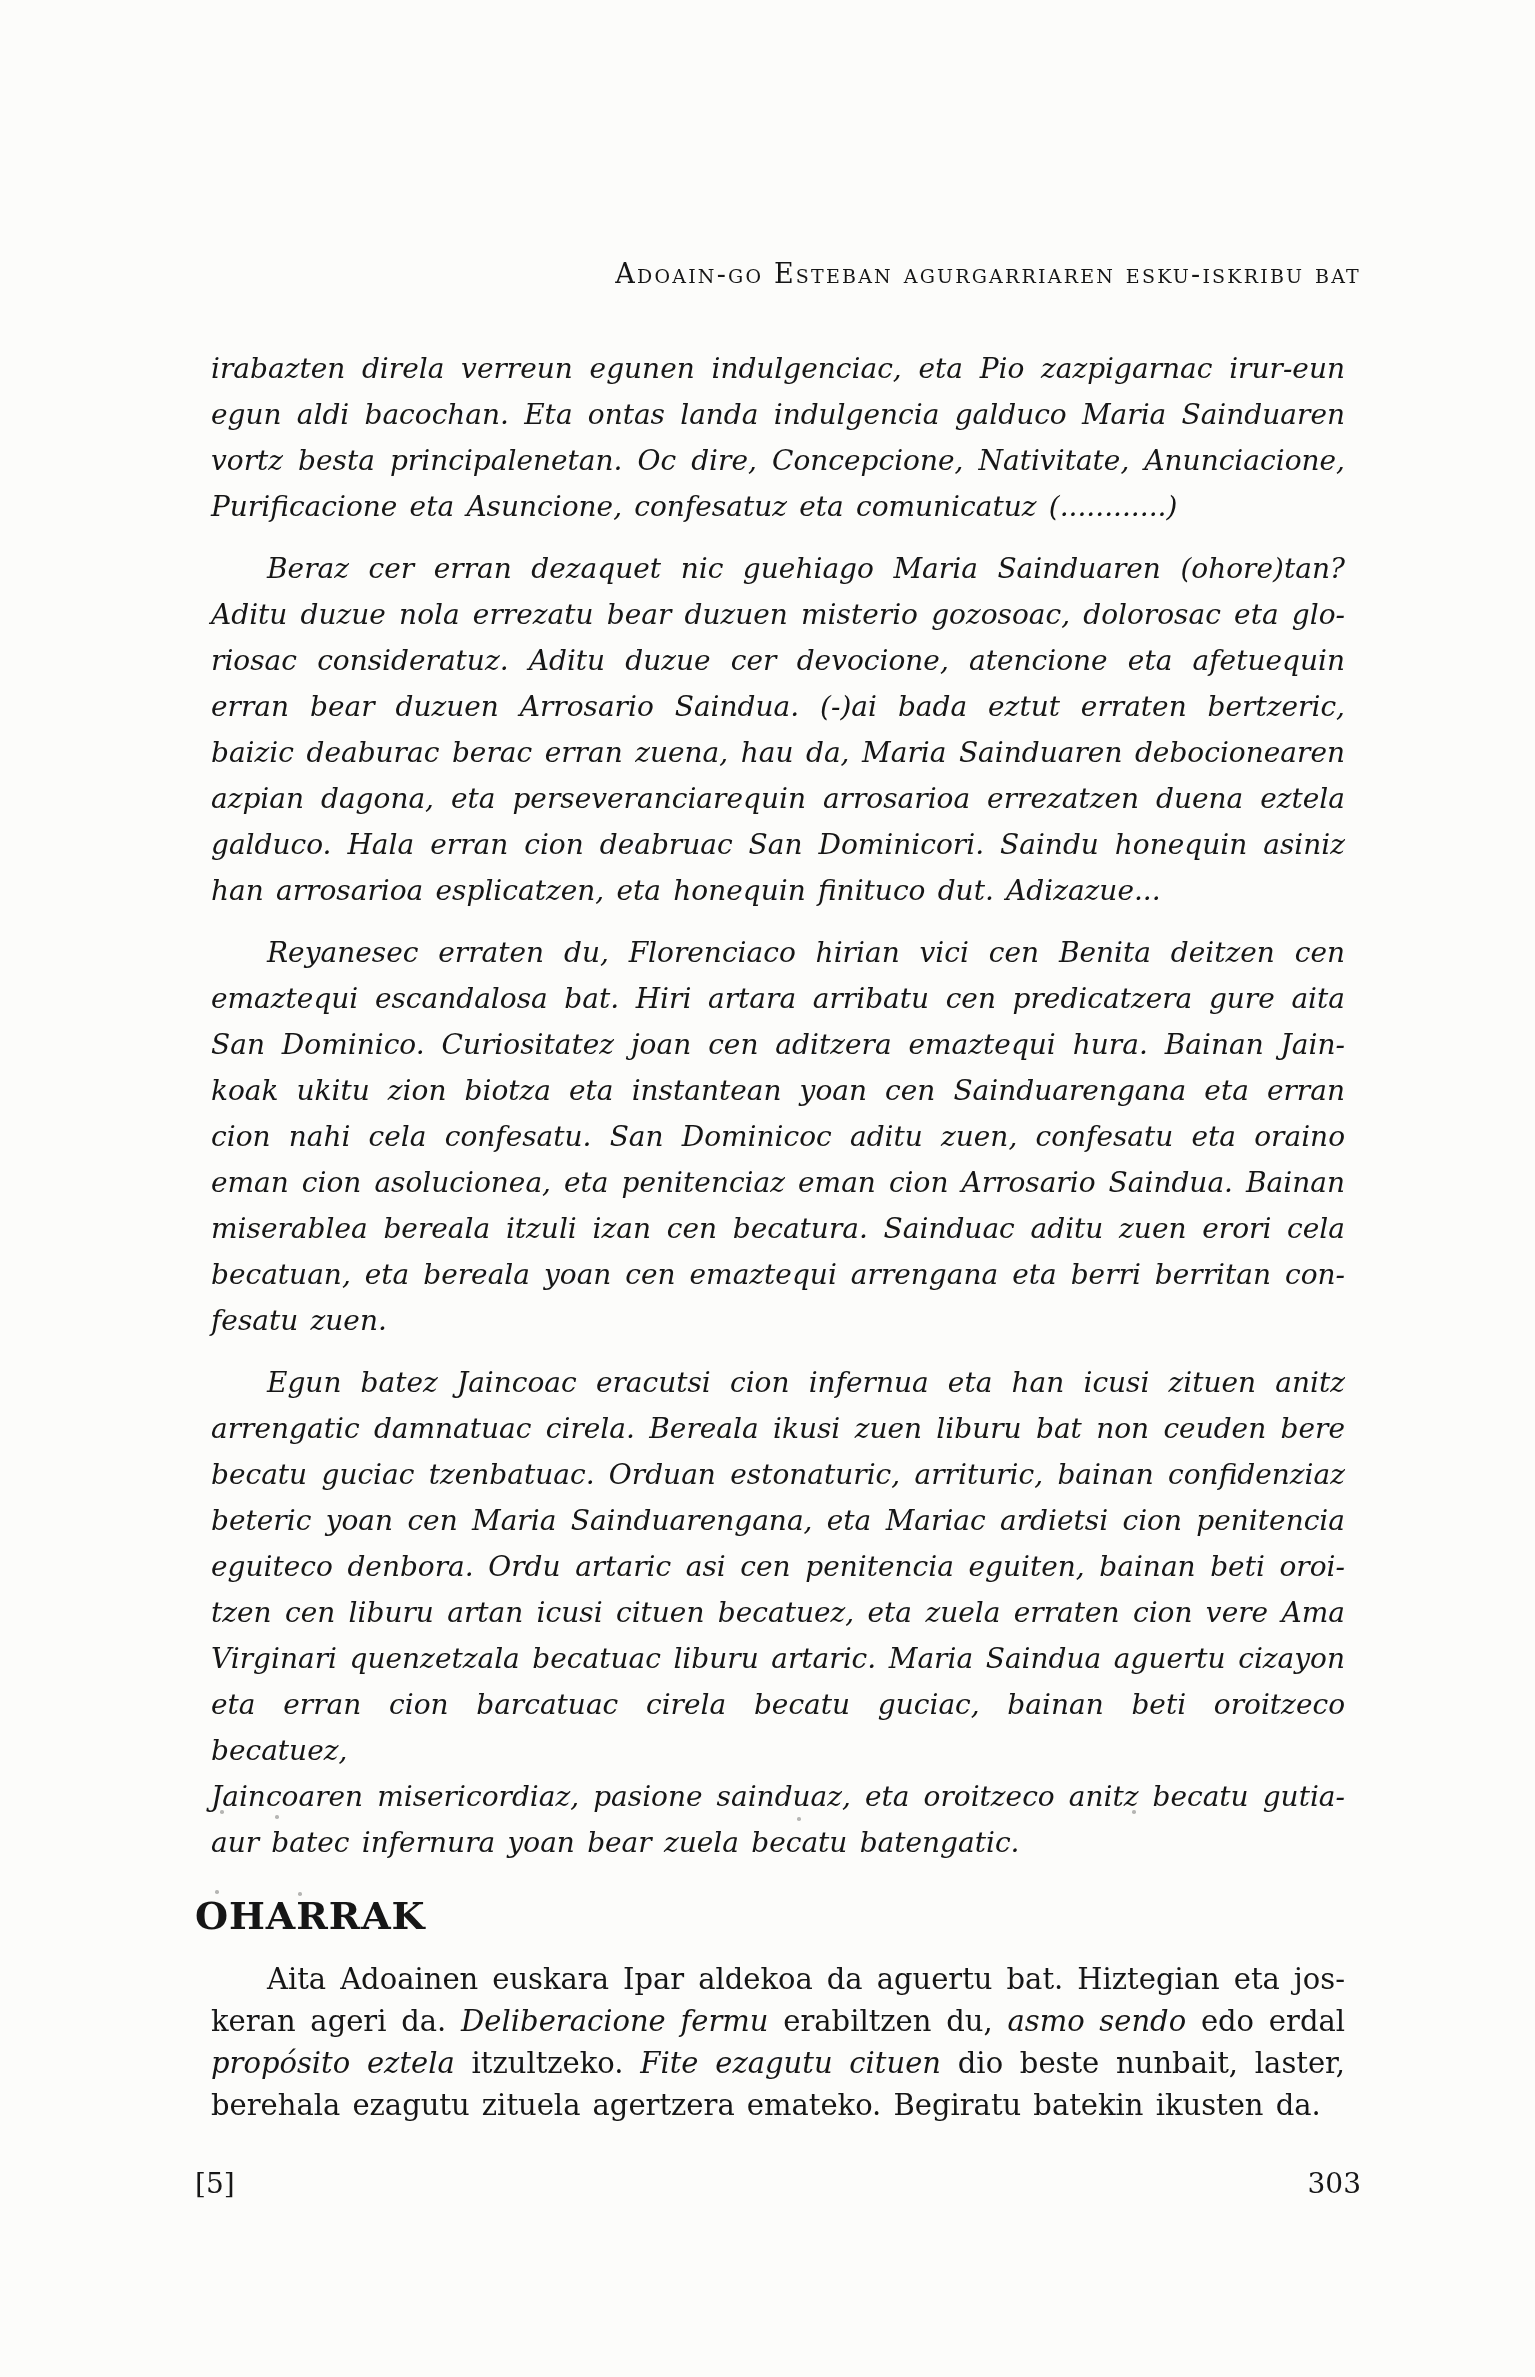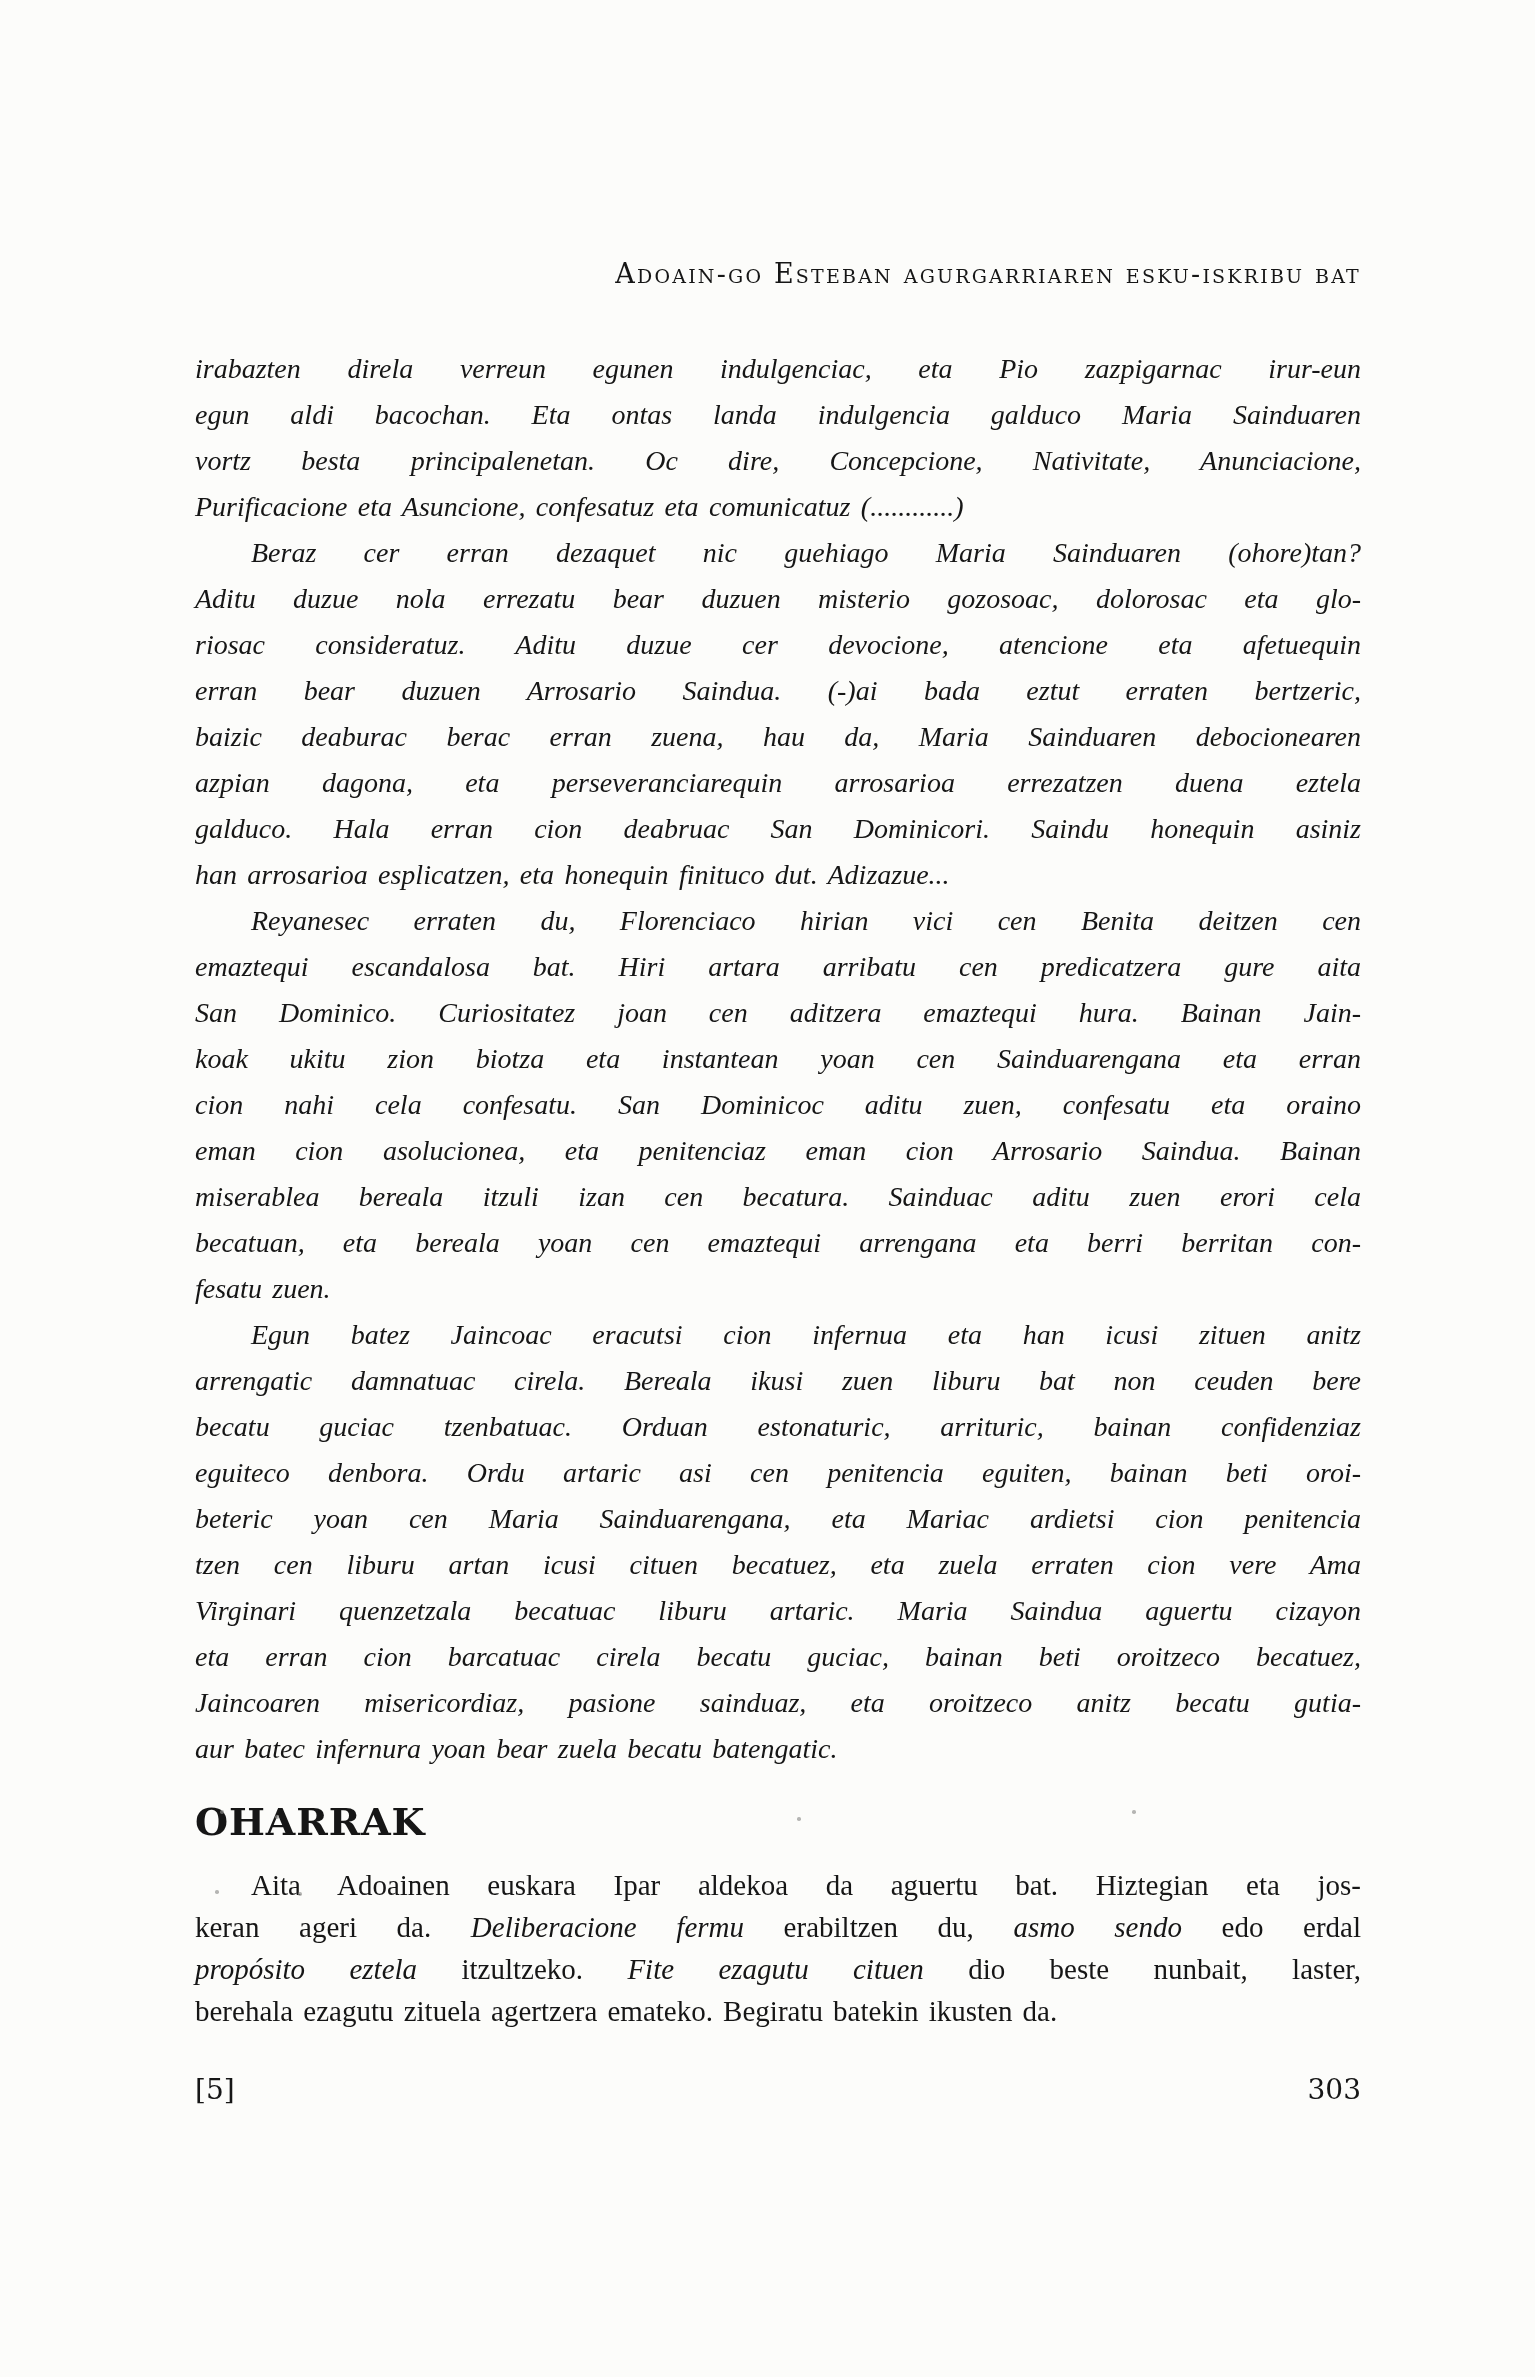--- a/index.html
+++ b/index.html
@@ -21,21 +21,21 @@
     line-height:39px;
     white-space:nowrap;
   }
   .main{
     margin-top:53px;
     font-style:italic;
     font-size:28px;
     line-height:46px;
     word-spacing:0.12em;
   }
-  .para{margin:0;padding:0;font-family:Liberation Serif, serif;}
+  .para{margin:16px;padding:0;}
   .tline{
     display:block;
     text-align:justify;
     text-align-last:justify;
     white-space:normal;
   }
   .tline.last{text-align-last:left;}
   .para.indent .tline:first-child{text-indent:56px;}
   .notes{margin-top:30px;}
   .notes-heading{
@@ -104,22 +104,22 @@
           <span class="tline">cion nahi cela confesatu. San Dominicoc aditu zuen, confesatu eta oraino</span>
           <span class="tline">eman cion asolucionea, eta penitenciaz eman cion Arrosario Saindua. Bainan</span>
           <span class="tline">miserablea bereala itzuli izan cen becatura. Sainduac aditu zuen erori cela</span>
           <span class="tline">becatuan, eta bereala yoan cen emaztequi arrengana eta berri berritan con-</span>
           <span class="tline last">fesatu zuen.</span>
         </p>
         <p class="para indent">
           <span class="tline">Egun batez Jaincoac eracutsi cion infernua eta han icusi zituen anitz</span>
           <span class="tline">arrengatic damnatuac cirela. Bereala ikusi zuen liburu bat non ceuden bere</span>
           <span class="tline">becatu guciac tzenbatuac. Orduan estonaturic, arrituric, bainan confidenziaz</span>
+          <span class="tline">beteric yoan cen Maria Sainduarengana, eta Mariac ardietsi cion penitencia</span>
           <span class="tline">eguiteco denbora. Ordu artaric asi cen penitencia eguiten, bainan beti oroi-</span>
-          <span class="tline">beteric yoan cen Maria Sainduarengana, eta Mariac ardietsi cion penitencia</span>
           <span class="tline">tzen cen liburu artan icusi cituen becatuez, eta zuela erraten cion vere Ama</span>
           <span class="tline">Virginari quenzetzala becatuac liburu artaric. Maria Saindua aguertu cizayon</span>
           <span class="tline">eta erran cion barcatuac cirela becatu guciac, bainan beti oroitzeco becatuez,</span>
           <span class="tline">Jaincoaren misericordiaz, pasione sainduaz, eta oroitzeco anitz becatu gutia-</span>
           <span class="tline last">aur batec infernura yoan bear zuela becatu batengatic.</span>
         </p>
       </div>
 
     <div class="notes">
       <h2 class="notes-heading">OHARRAK</h2>

